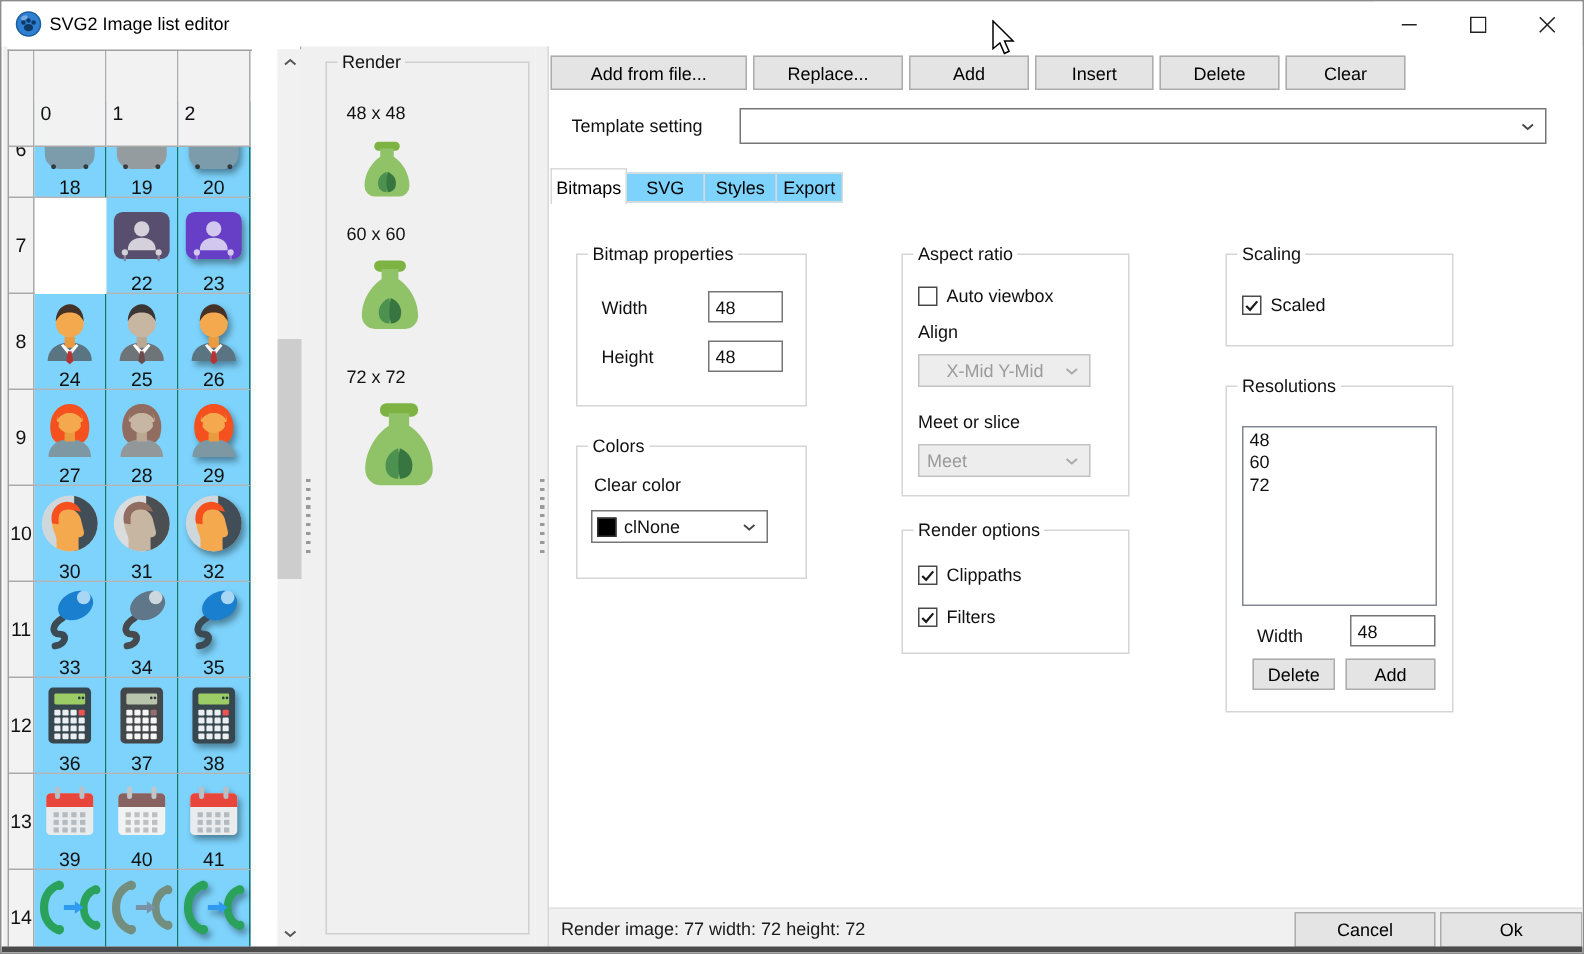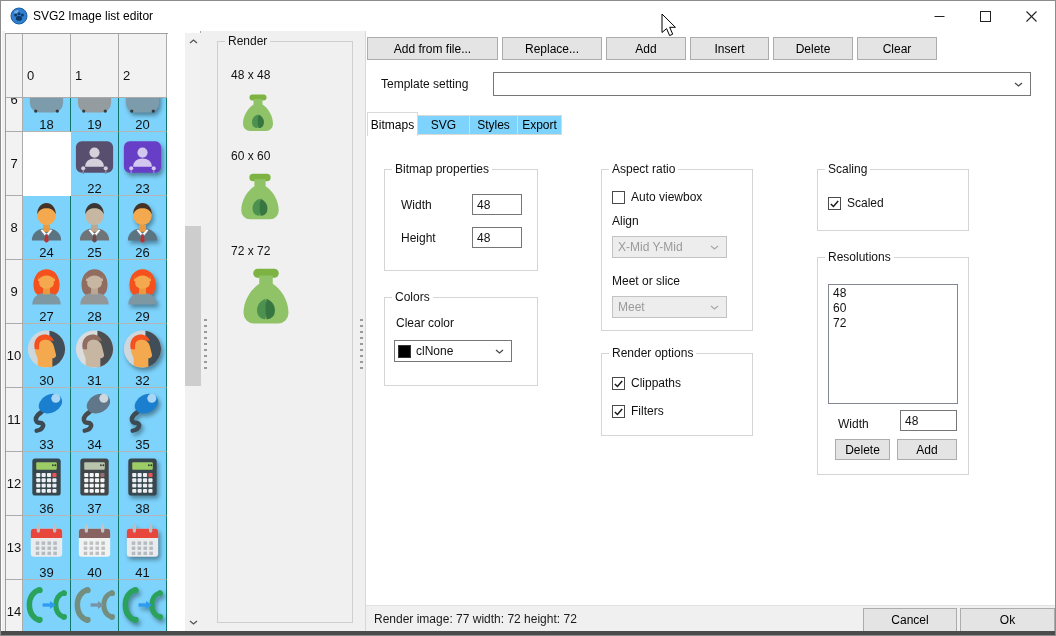--- a/index.html
+++ b/index.html
@@ -675,21 +675,21 @@
     <div class="groupbox" style="left:235px;top:138px;width:152px;height:162px;">
       <span class="gb-title">Aspect ratio</span>
       <div id="aspect-cb-slot">
           <label class="checkrow" style="left: 10px; top: 20px;">
             <span class="checkbox"></span>
             <span>Auto viewbox</span>
           </label>
         </div>
       <span class="label12" style="left:10px;top:44px;">Align</span>
       <div class="combo disabled" style="left:10px;top:66px;width:115px;height:22px;">
-        <span style="padding-left:5px;">X-Mid Y-Mid</span>
+        <span style="padding-left:18px;">X-Mid Y-Mid</span>
         <span class="chev">
             <svg width="9" height="5" viewBox="0 0 9 5">
               <path d="M1 1 L4.5 4 L8 1" fill="none" stroke="#a8a8a8" stroke-width="1.2"></path>
             </svg>
           </span>
       </div>
       <span class="label12" style="left:10px;top:104px;">Meet or slice</span>
       <div class="combo disabled" style="left:10px;top:126px;width:115px;height:22px;">
         <span style="padding-left:5px;">Meet</span>
         <span class="chev">

